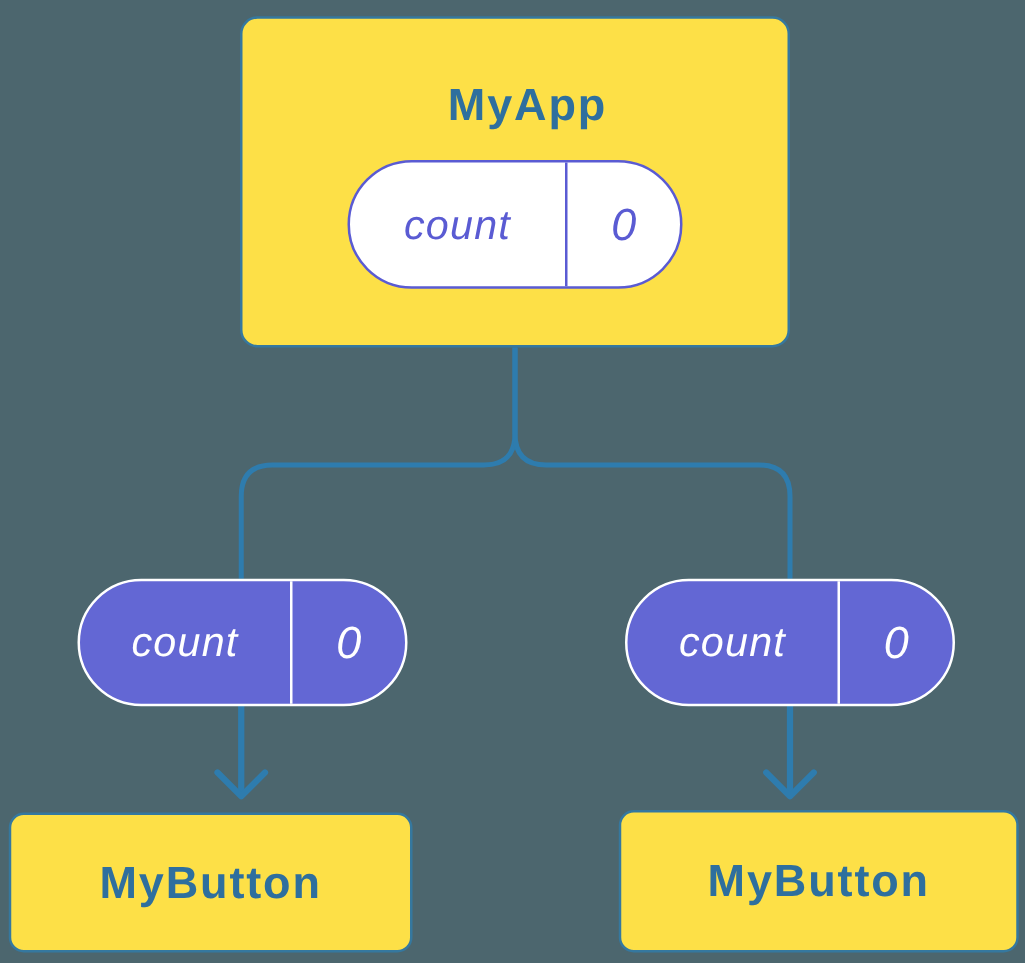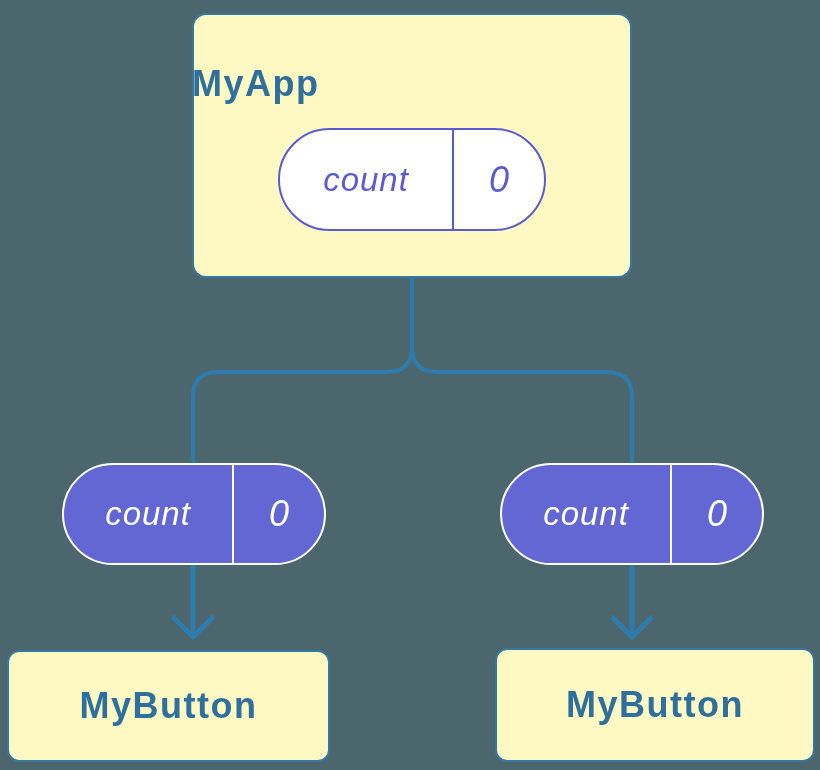--- a/index.html
+++ b/index.html
@@ -16,36 +16,37 @@
     width: 820px;
     height: 770px;
   }
   .connector-layer {
     position: absolute;
     left: 0; top: 0;
     width: 820px; height: 770px;
   }
   .node {
     position: absolute;
-    background: #fef9c3;
+    background: #fde047;
     border: 2px solid #35789F;
     box-sizing: border-box;
   }
   .node-root {
     left: 192px; top: 13px;
     width: 440px; height: 265px;
     border-radius: 14px;
   }
   .node-title {
     position: absolute;
-    text-align: left;
+    text-align: center;
     font-size: 36px;
     font-weight: 600;
     letter-spacing: 1.5px;
     color: #2E6F9E;
+    margin-left: 10px;
   }
   .title-root {
     left: 192px; top: 62px;
     width: 440px; height: 44px;
     line-height: 44px;
   }
   .pill {
     position: absolute;
     display: flex;
     box-sizing: border-box;

